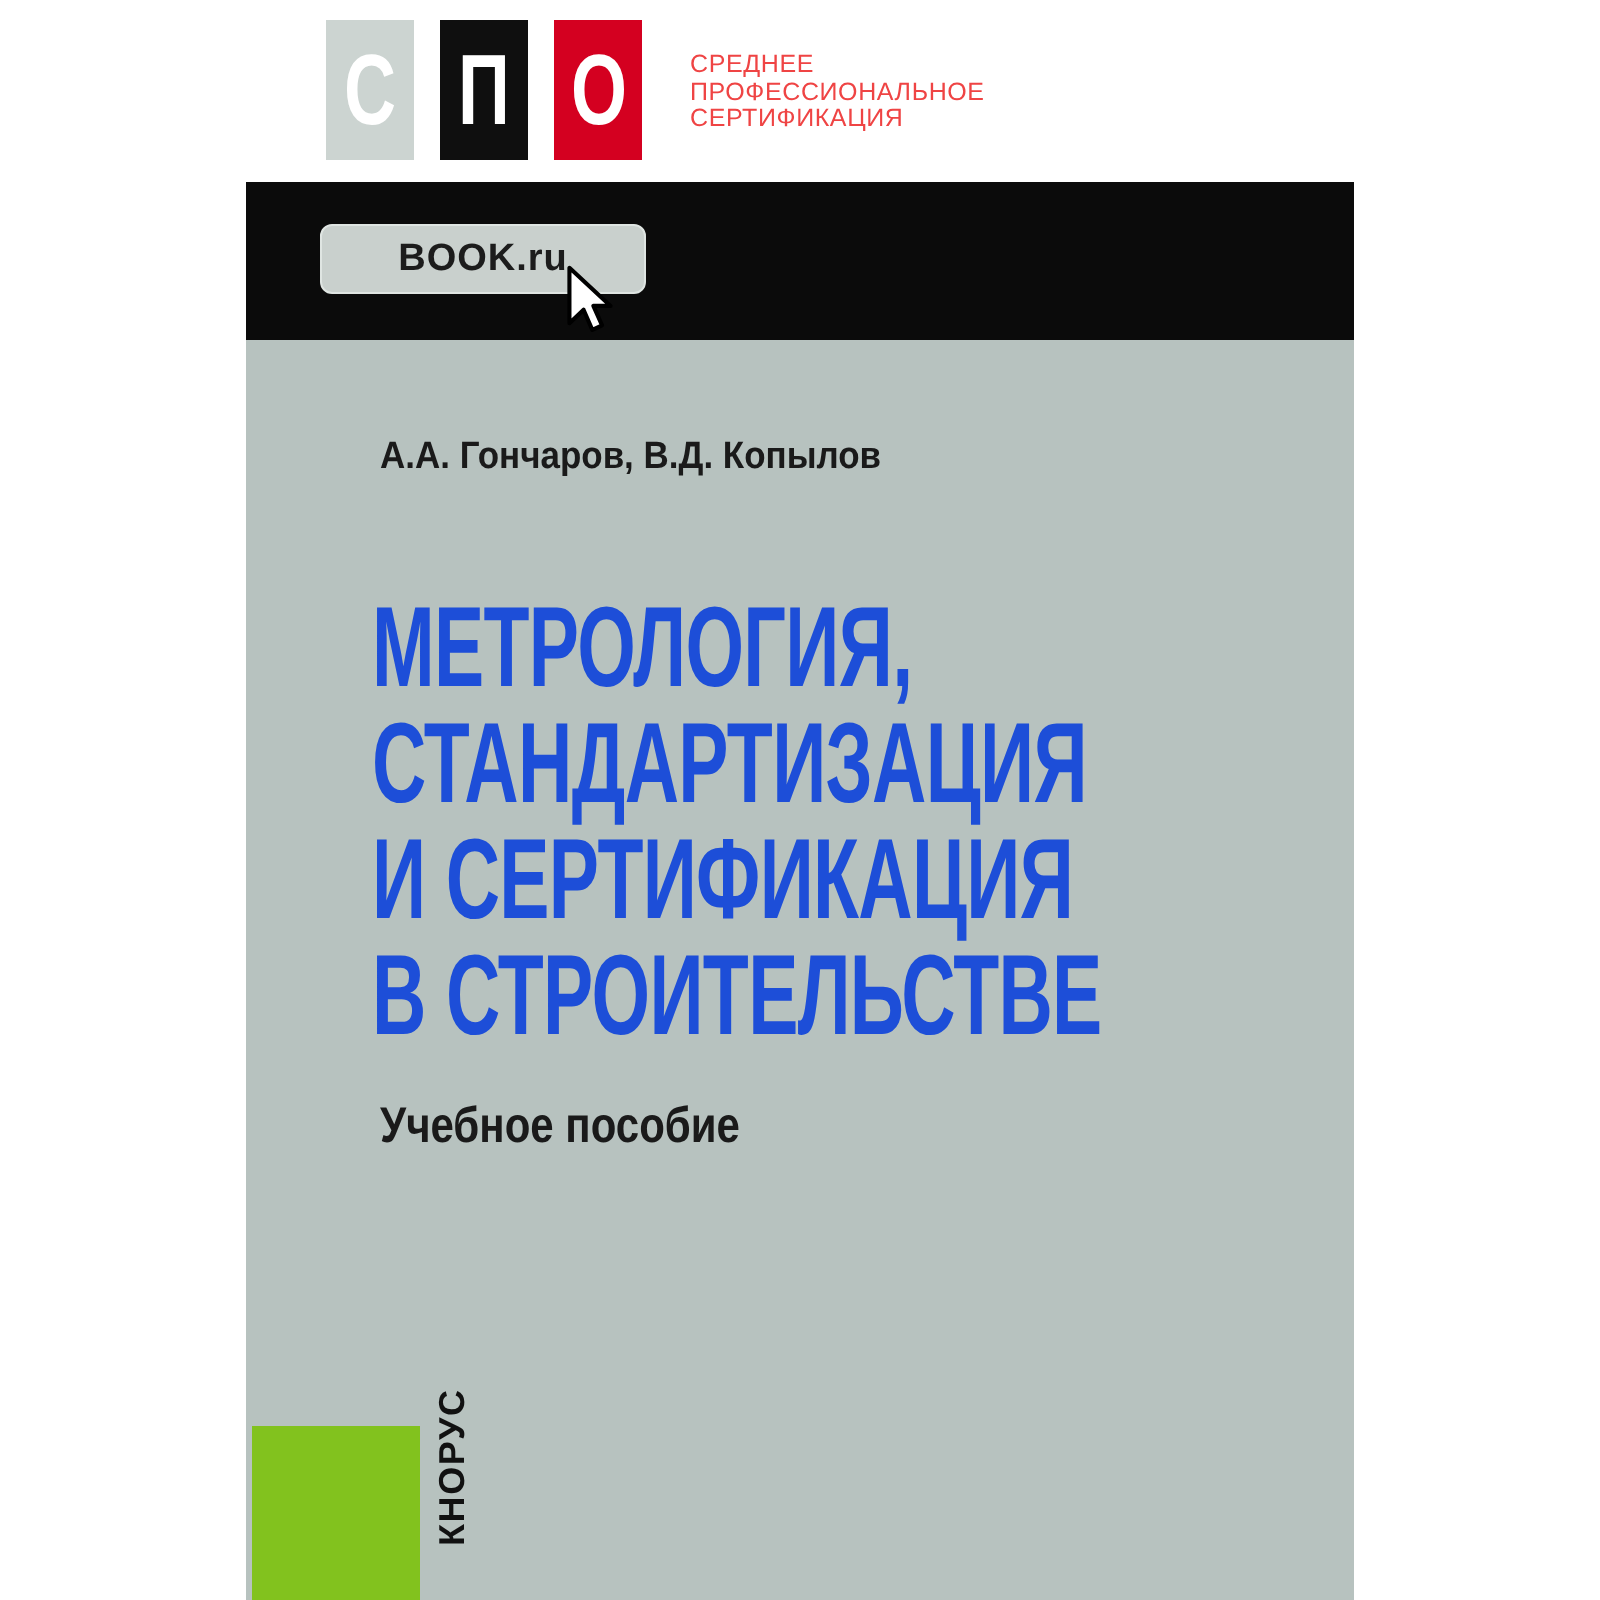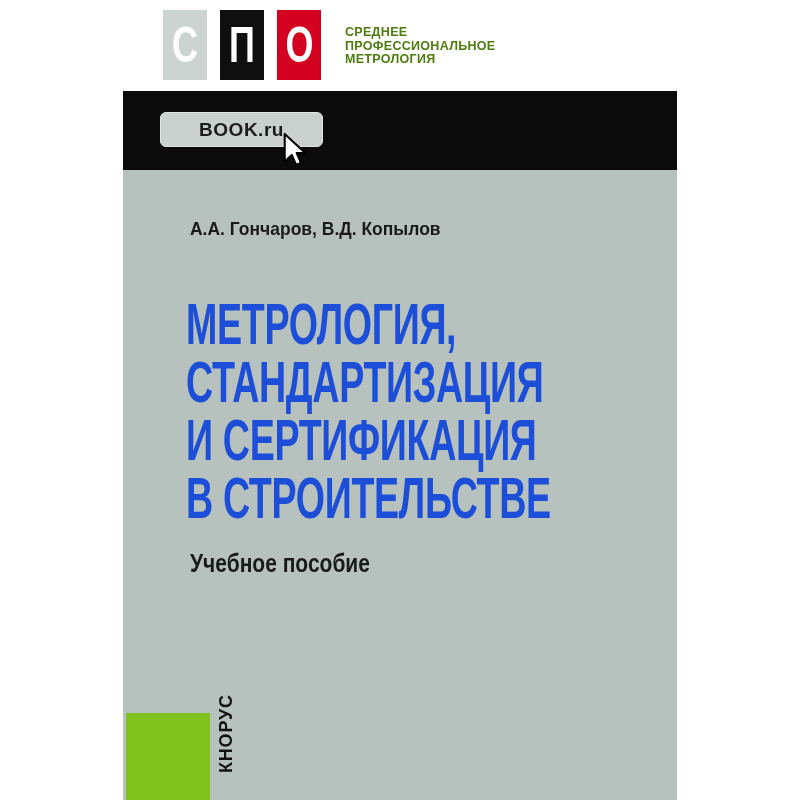--- a/index.html
+++ b/index.html
@@ -12,22 +12,22 @@
   .logo-tile{
     width:44px;height:70px;display:flex;align-items:center;justify-content:center;
     color:#ffffff;font-weight:bold;font-size:50px;line-height:1;
   }
   .logo-tile span{display:inline-block;transform:scaleX(0.72);transform-origin:50% 50%;}
   .tile-c{background:#ccd4d1;}
   .tile-p{background:#0f0f0f;}
   .tile-o{background:#d40020;}
   .tagline{
     position:absolute;left:345px;top:26px;
-    font-size:12.5px;font-weight:bold;line-height:13.5px;letter-spacing:0.3px;
-    color:#4d7c0f;
+    font-size:12.5px;font-weight:normal;line-height:13.5px;letter-spacing:0.3px;
+    color:#ef4444;
   }
   
   .cover{
     position:absolute;left:123px;top:91px;width:554px;height:789px;
     background:#b7c2bf;
     border-radius:30px;
   }
   .band{position:absolute;left:0;top:0;width:554px;height:79px;background:#0b0b0b;}
   .bookru-btn{
     position:absolute;left:37px;top:21px;width:163px;height:35px;
@@ -75,21 +75,21 @@
       <span>П</span>
     </div>
     <div class="logo-tile tile-o">
       <span>О</span>
     </div>
   </div>
 
   <div class="tagline">
     <div>СРЕДНЕЕ</div>
     <div>ПРОФЕССИОНАЛЬНОЕ</div>
-    <div>МЕТРОЛОГИЯ</div>
+    <div>СЕРТИФИКАЦИЯ</div>
   </div>
 
   <div class="cover">
 
     <div class="band">
       <div class="bookru-btn">
         <span>BOOK.ru</span>
       </div>
       <svg class="cursor" viewBox="0 0 19 28" xmlns="http://www.w3.org/2000/svg">
         <path d="M1.5,1.5 L1.5,23 L7,17.8 L10.4,25.6 L14.2,23.9 L10.8,16.3 L17.5,16.3 Z" fill="#ffffff" stroke="#000000" stroke-width="1.6" stroke-linejoin="round"></path>

